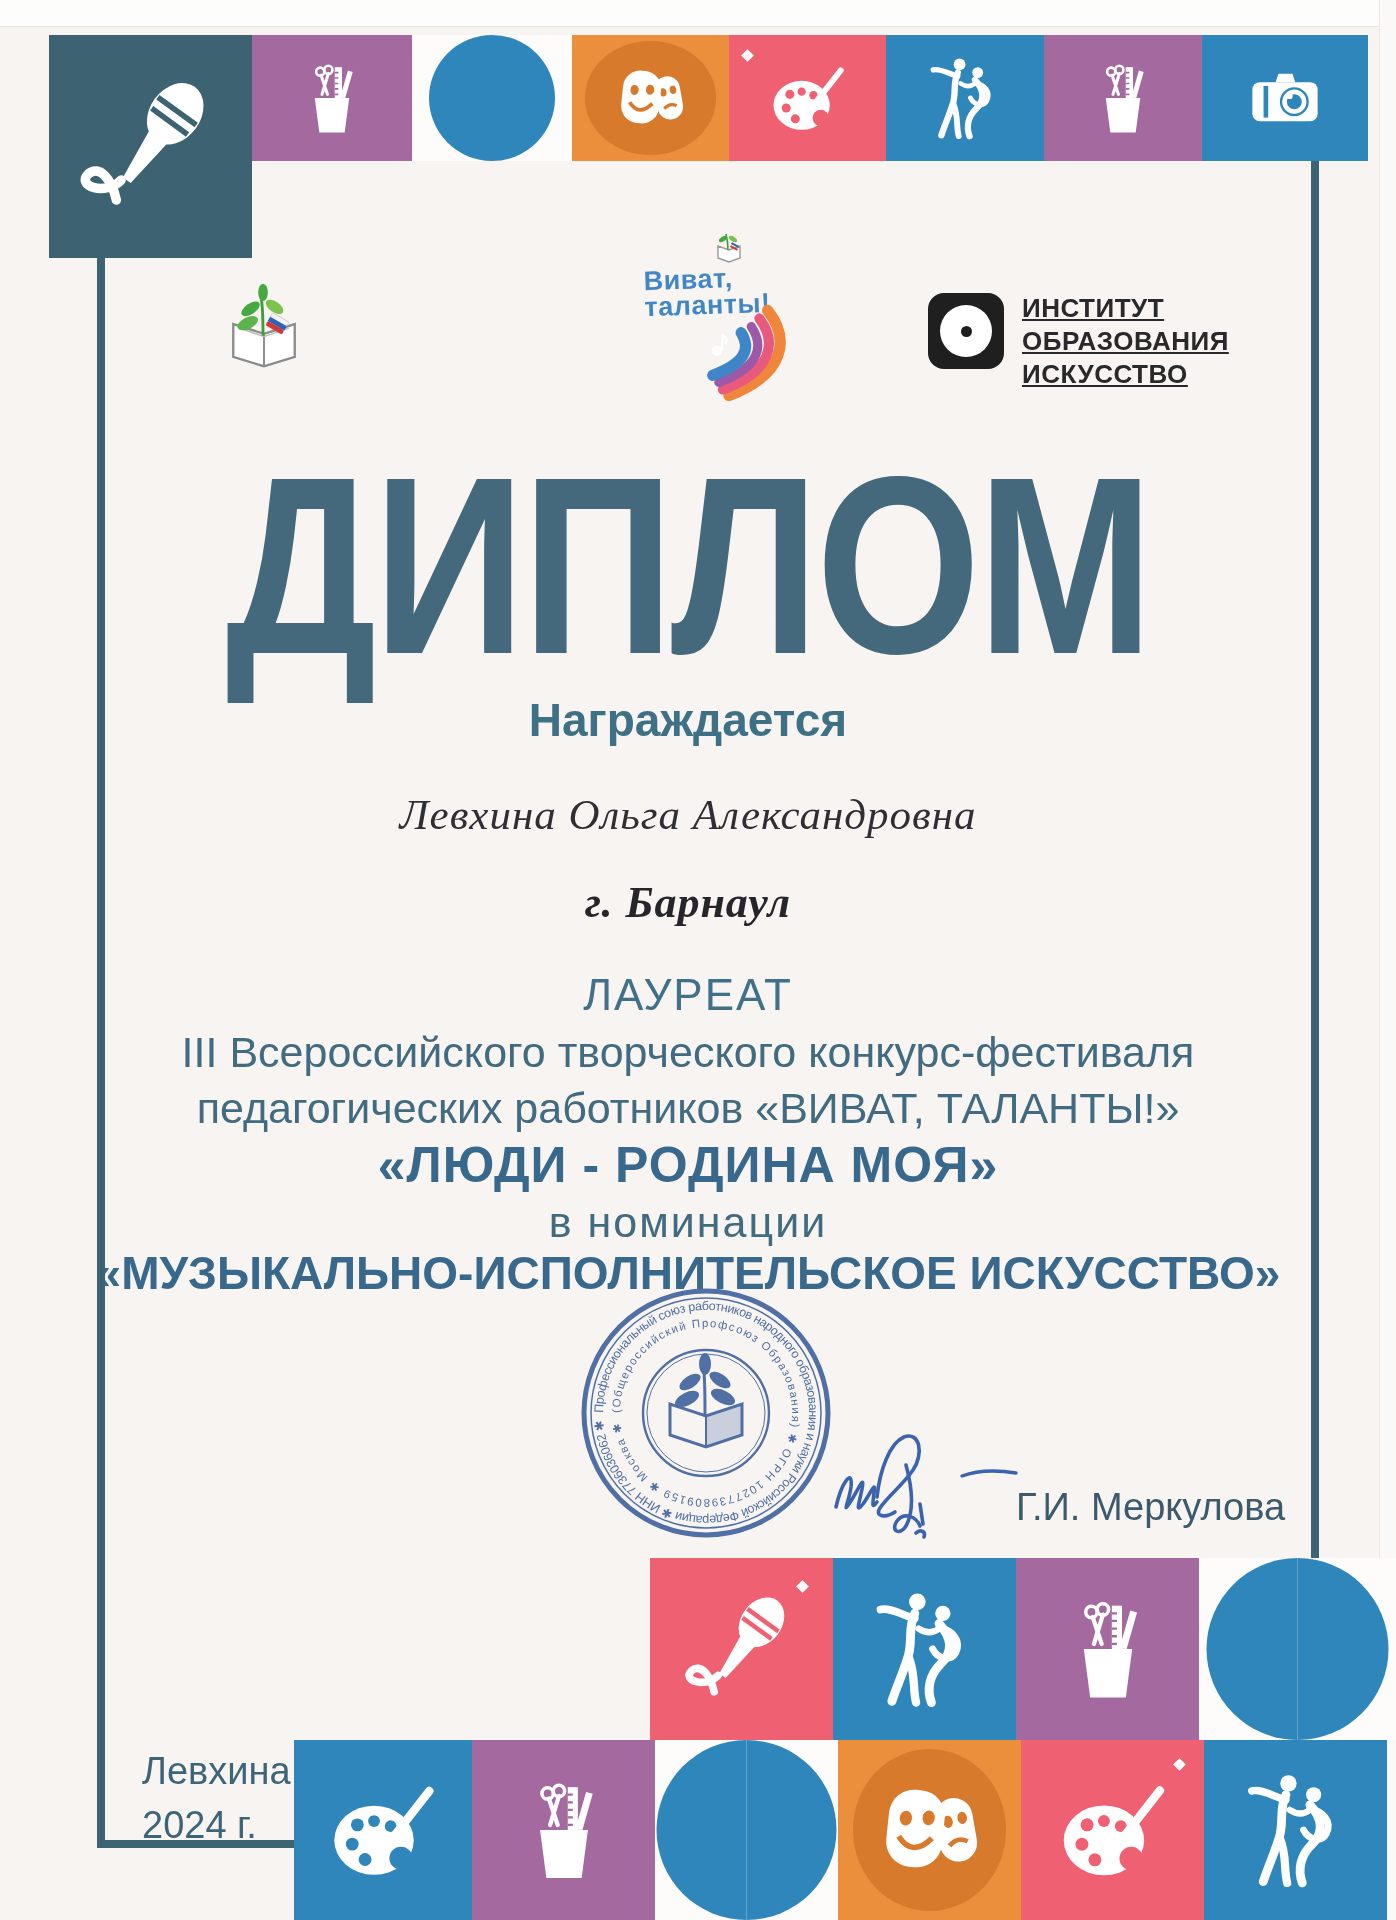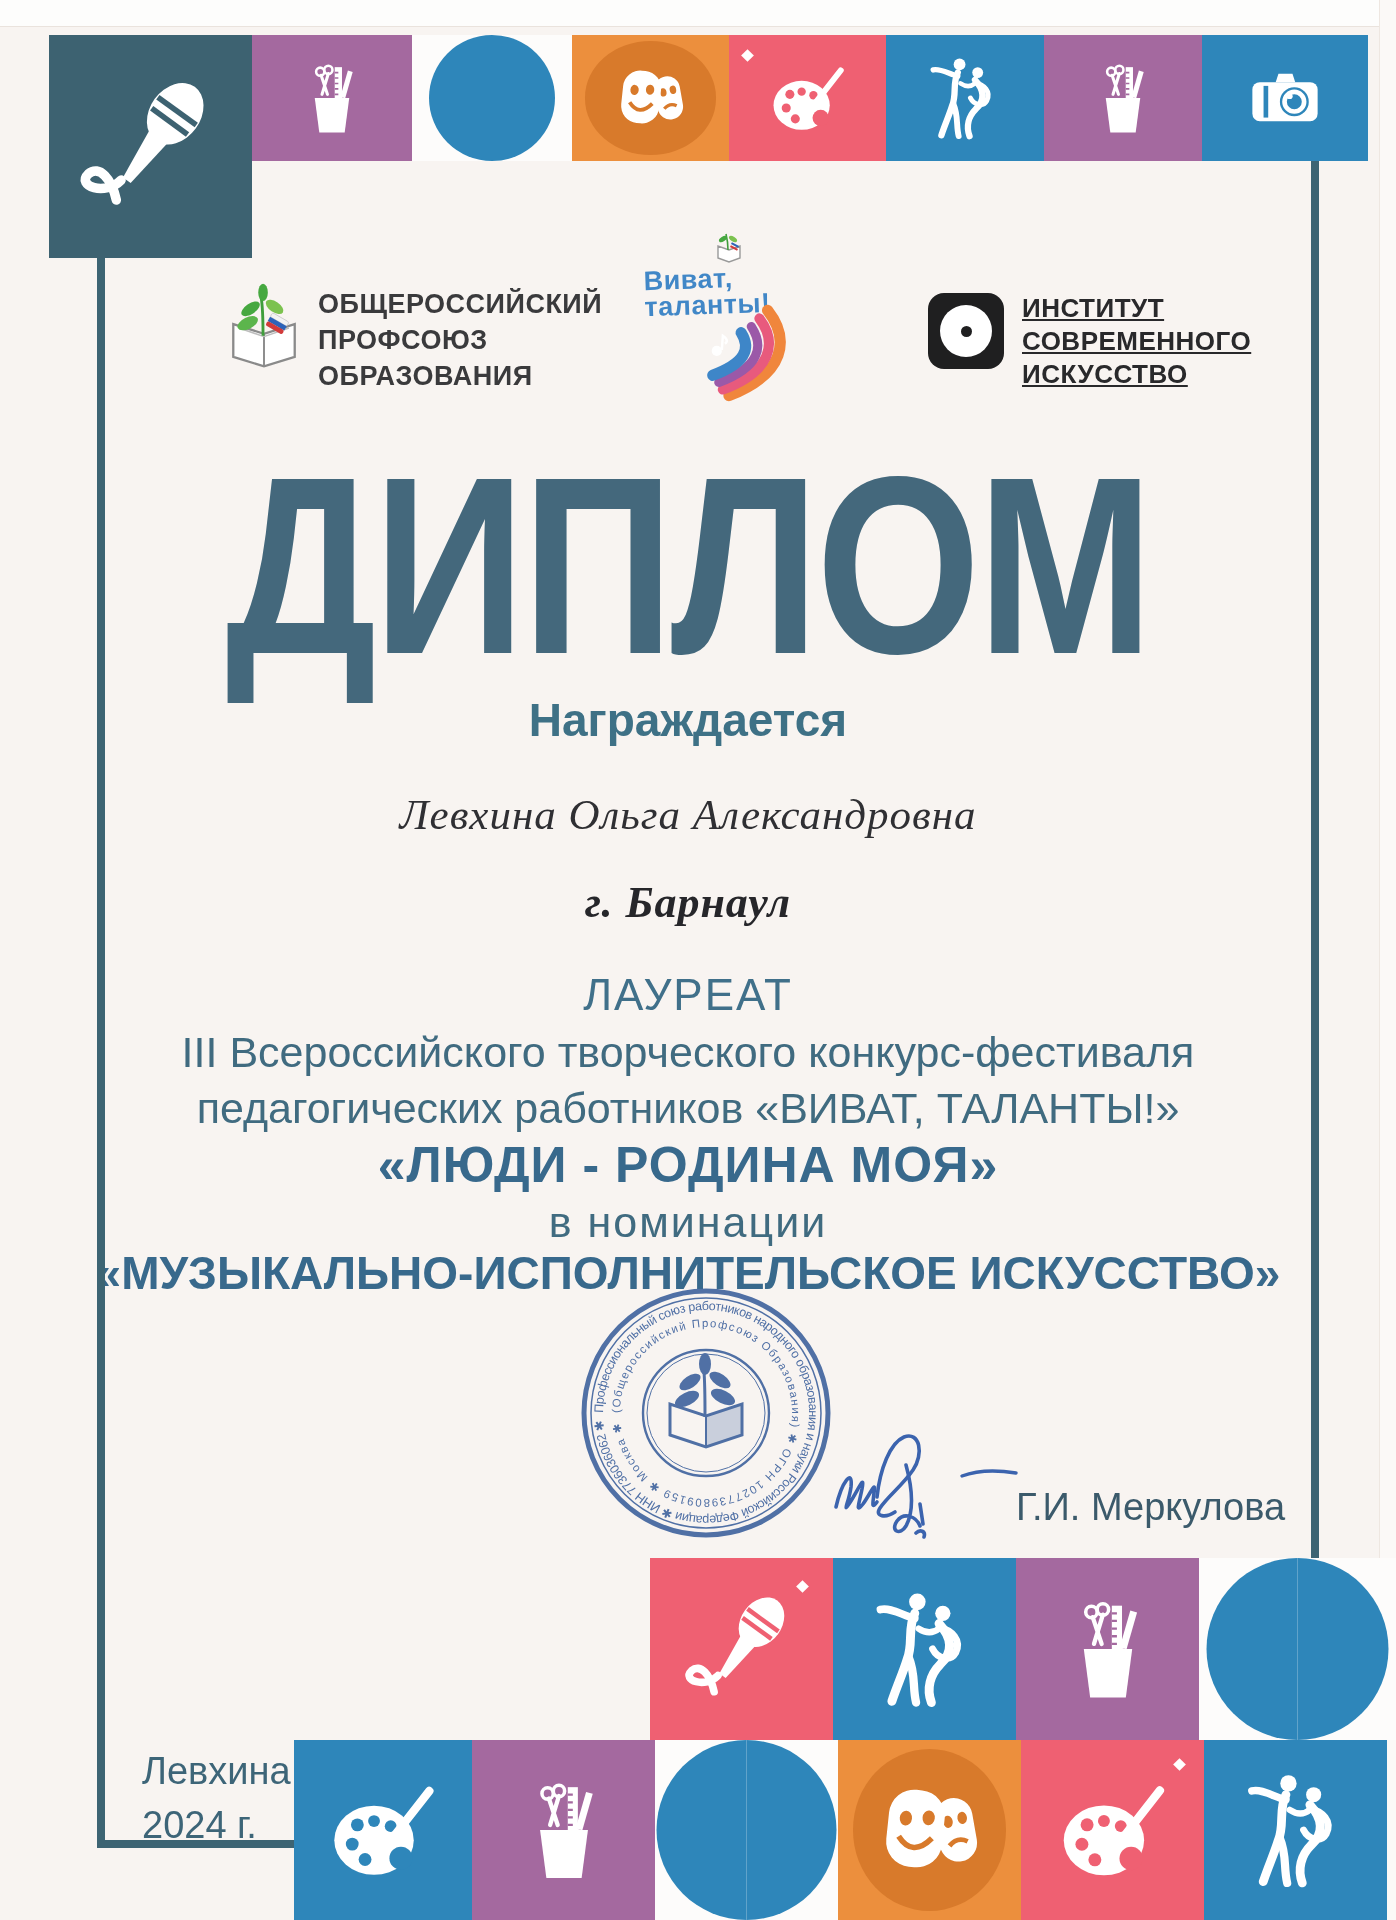--- a/index.html
+++ b/index.html
@@ -233,25 +233,20 @@
     <ellipse cx="36" cy="30" rx="11" ry="5.5" fill="#46a840" transform="rotate(-34 36 30)"></ellipse>
     <ellipse cx="33" cy="45" rx="11.5" ry="6" fill="#5cb54c" transform="rotate(-26 33 45)"></ellipse>
     <ellipse cx="49" cy="13" rx="5" ry="9" fill="#46a840"></ellipse>
     <ellipse cx="61" cy="28" rx="10.5" ry="5.5" fill="#7cc24f" transform="rotate(34 61 28)"></ellipse>
     <g transform="rotate(30 64 45)">
       <rect x="54" y="38" width="20" height="5" rx="2" fill="#f3f3f3" stroke="#c8c8c8" stroke-width="0.8"></rect>
       <rect x="54" y="43" width="20" height="5" fill="#2d63b8"></rect>
       <rect x="54" y="48" width="20" height="5" rx="2" fill="#d23a3a"></rect>
     </g>
   </svg>
-  <div class="logo-union-text">
-    <div>ОБЩЕРОССИЙСКИЙ</div>
-    <div>ПРОФСОЮЗ</div>
-    <div>ОБРАЗОВАНИЯ</div>
-  </div>
 
   <div class="logo-vivat">
     <svg class="vivat-emblem" viewBox="0 0 30 34">
       <path d="M4,28 L15,32 L26,28 L26,16 L15,20 L4,16 Z" fill="#fff" stroke="#9a9a9a" stroke-width="1.4"></path>
       <path d="M14,20 C14,13 13,8 12,4" stroke="#3f9e3c" stroke-width="1.6" fill="none"></path>
       <ellipse cx="9" cy="9" rx="4.5" ry="2.4" fill="#46a840" transform="rotate(-32 9 9)"></ellipse>
       <ellipse cx="19" cy="9" rx="4.5" ry="2.4" fill="#7cc24f" transform="rotate(32 19 9)"></ellipse>
       <rect x="17" y="14" width="8" height="2" fill="#2d63b8" transform="rotate(28 21 15)"></rect>
       <rect x="16" y="17" width="8" height="2" fill="#d23a3a" transform="rotate(28 20 18)"></rect>
     </svg>
@@ -268,21 +263,21 @@
       <path d="M55,45 L56,31 C59,33 62,36 58,39" stroke="#fff" stroke-width="2.4" fill="none"></path>
     </svg>
   </div>
 
   <div class="logo-inst-icon">
     <div class="ring"></div>
     <div class="dot"></div>
   </div>
   <div class="logo-inst-text">
     <div>ИНСТИТУТ</div>
-    <div>СОВРЕМЕННОГО</div>
+    <div>ОБРАЗОВАНИЯ</div>
     <div>ИСКУССТВО</div>
   </div>
 
   <div class="line title">ДИПЛОМ</div>
   <div class="line awarded">Награждается</div>
   <div class="line recipient">Левхина Ольга Александровна</div>
   <div class="line city">г. Барнаул</div>
   <div class="line laureate">ЛАУРЕАТ</div>
   <div class="line fest1">III Всероссийского творческого конкурс-фестиваля</div>
   <div class="line fest2">педагогических работников «ВИВАТ, ТАЛАНТЫ!»</div>

